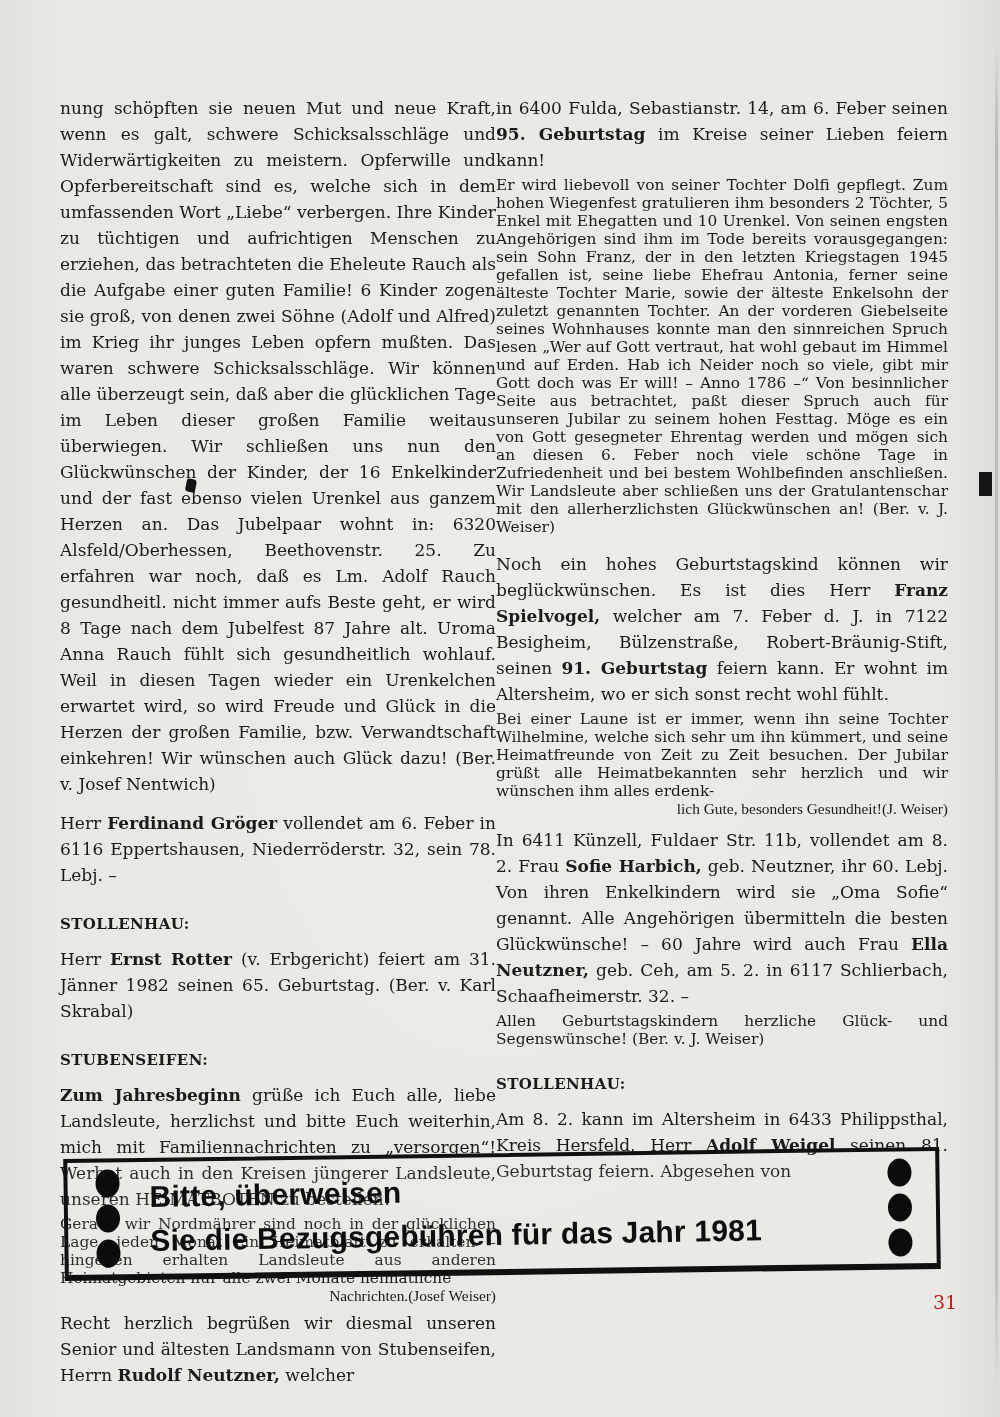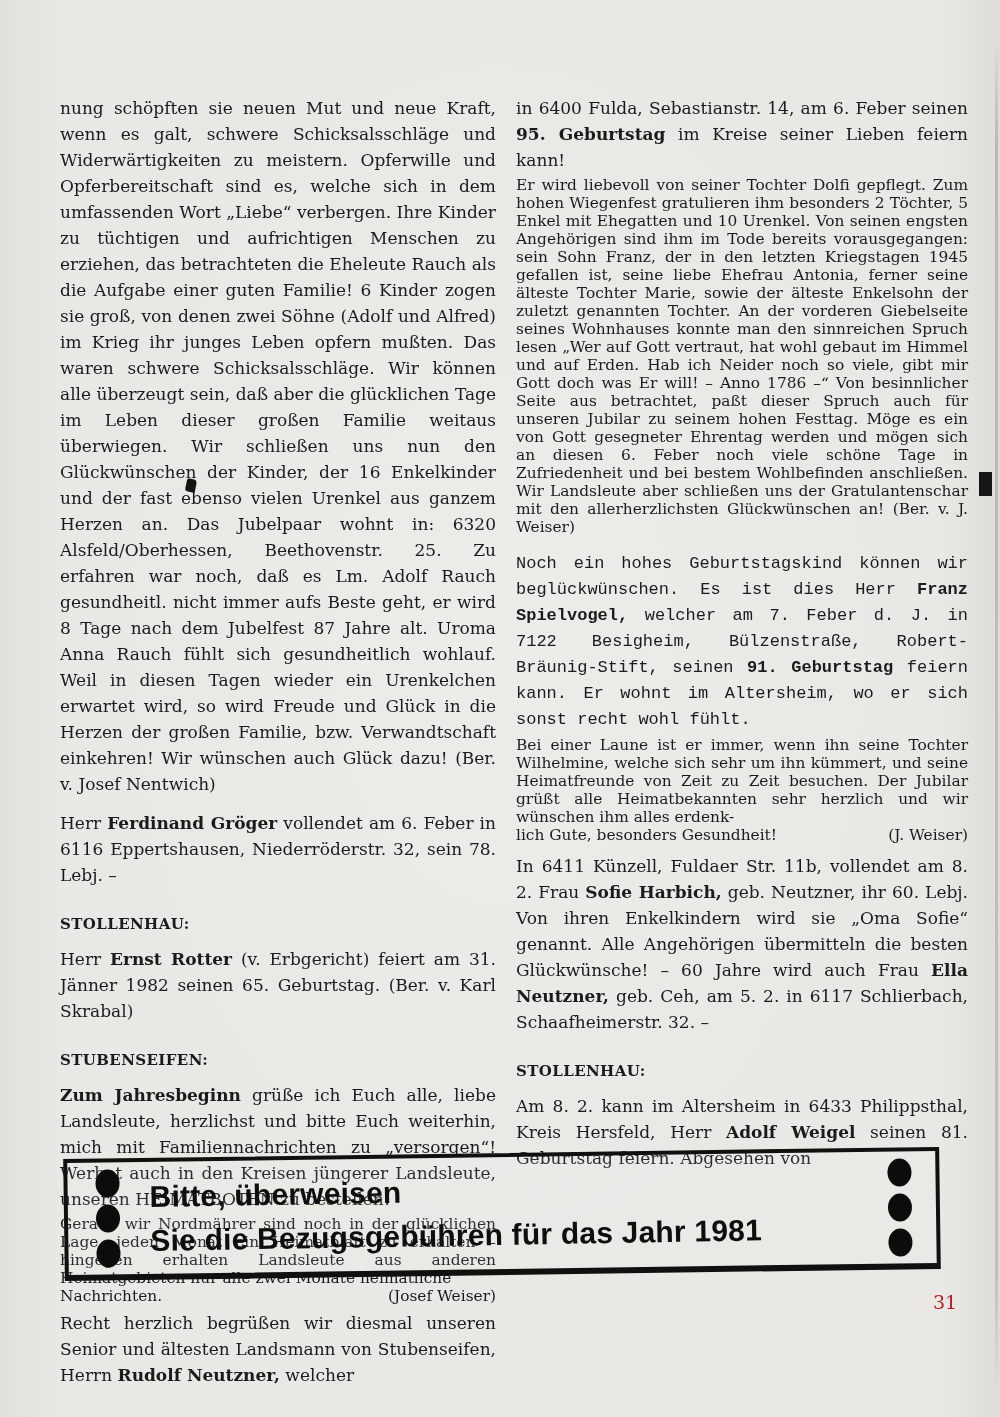--- a/index.html
+++ b/index.html
@@ -19,32 +19,32 @@
   }
   .scan-edge{
     position:absolute;top:0;right:2px;width:3px;height:100%;
     background:linear-gradient(to bottom, rgba(90,90,85,0.0) 3%, rgba(90,90,85,0.28) 10%, rgba(90,90,85,0.22) 90%, rgba(90,90,85,0.0) 98%);
   }
   .col{
     position:absolute;top:90px;
     text-align:justify;
   }
   .col-left{left:60px;width:436px;}
-  .col-right{left:516px;width:452px;}
+  .col-right{left:496px;width:452px;}
   .para{margin:5px 0 0 0;font-size:17px;line-height:26px;}
   .para.small{font-size:15.4px;line-height:18px;margin-top:3px;}
   .para b{font-weight:bold;}
   .heading{
     font-weight:bold;font-size:15px;letter-spacing:0.4px;
     margin:27px 0 13px 0;text-align:left;
   }
   .col-left .para:nth-child(2){margin-top:13px;}
-  .col-right .para:nth-child(3){margin-top:15px;font-family:Liberation Mono, monospace;}
+  .col-right .para:nth-child(3){margin-top:15px;}
   .col-right .para:nth-child(5){margin-top:9px;}
-  .tail{display:flex;justify-content:space-between;}
+  .tail{display:flex;justify-content:flex-end;font-family:Liberation Serif, serif;}
   
   .banner{
     position:absolute;left:64px;top:1153px;width:868px;height:112px;
     border:4px solid #101010;border-bottom-width:6px;
     transform:rotate(-0.8deg);
     display:flex;align-items:center;
     background:rgba(255,255,255,0.08);
   }
   .dots-col{display:flex;flex-direction:column;gap:7px;}
   .dots-left{margin-left:28px;}
@@ -87,20 +87,21 @@
   </div>
 <div class="col col-right">
     <div class="para normal"><span>in 6400 Fulda, Sebastianstr. 14, am 6. Feber seinen </span><b>95. Geburtstag</b><span> im Kreise seiner Lieben feiern kann!</span></div>
     <div class="para small"><span>Er wird liebevoll von seiner Tochter Dolfi gepflegt. Zum hohen Wiegenfest gratulieren ihm besonders 2 Töchter, 5 Enkel mit Ehegatten und 10 Urenkel. Von seinen engsten Angehörigen sind ihm im Tode bereits vorausgegangen: sein Sohn Franz, der in den letzten Kriegstagen 1945 gefallen ist, seine liebe Ehefrau Antonia, ferner seine älteste Tochter Marie, sowie der älteste Enkelsohn der zuletzt genannten Tochter. An der vorderen Giebelseite seines Wohnhauses konnte man den sinnreichen Spruch lesen „Wer auf Gott vertraut, hat wohl gebaut im Himmel und auf Erden. Hab ich Neider noch so viele, gibt mir Gott doch was Er will! – Anno 1786 –“ Von besinnlicher Seite aus betrachtet, paßt dieser Spruch auch für unseren Jubilar zu seinem hohen Festtag. Möge es ein von Gott gesegneter Ehrentag werden und mögen sich an diesen 6. Feber noch viele schöne Tage in Zufriedenheit und bei bestem Wohlbefinden anschließen. Wir Landsleute aber schließen uns der Gratulantenschar mit den allerherzlichsten Glückwünschen an! (Ber. v. J. Weiser)</span></div>
     <div class="para normal"><span>Noch ein hohes Geburtstagskind können wir beglückwünschen. Es ist dies Herr </span><b>Franz Spielvogel,</b><span> welcher am 7. Feber d. J. in 7122 Besigheim, Bülzenstraße, Robert-Bräunig-Stift, seinen </span><b>91. Geburtstag</b><span> feiern kann. Er wohnt im Altersheim, wo er sich sonst recht wohl fühlt.</span></div>
     <div class="para small"><span>Bei einer Laune ist er immer, wenn ihn seine Tochter Wilhelmine, welche sich sehr um ihn kümmert, und seine Heimatfreunde von Zeit zu Zeit besuchen. Der Jubilar grüßt alle Heimatbekannten sehr herzlich und wir wünschen ihm alles erdenk-</span><div class="tail">
         <span>lich Gute, besonders Gesundheit!</span>
         <span>(J. Weiser)</span>
       </div></div>
     <div class="para normal"><span>In 6411 Künzell, Fuldaer Str. 11b, vollendet am 8. 2. Frau </span><b>Sofie Harbich,</b><span> geb. Neutzner, ihr 60. Lebj. Von ihren Enkelkindern wird sie „Oma Sofie“ genannt. Alle Angehörigen übermitteln die besten Glückwünsche! – 60 Jahre wird auch Frau </span><b>Ella Neutzner,</b><span> geb. Ceh, am 5. 2. in 6117 Schlierbach, Schaafheimerstr. 32. –</span></div>
+    <div class="para small"><span>Allen Geburtstagskindern herzliche Glück- und Segenswünsche! (Ber. v. J. Weiser)</span></div>
     <div class="heading">STOLLENHAU:</div>
     <div class="para normal"><span>Am 8. 2. kann im Altersheim in 6433 Philippsthal, Kreis Hersfeld, Herr </span><b>Adolf Weigel</b><span> seinen 81. Geburtstag feiern. Abgesehen von</span></div>
   </div>
 
 <div class="ink-blot-b"></div>
 <div class="ink-blot-a"></div>
 
 <div class="banner">
   <div class="dots-col dots-left">
     <div class="dot"></div>

